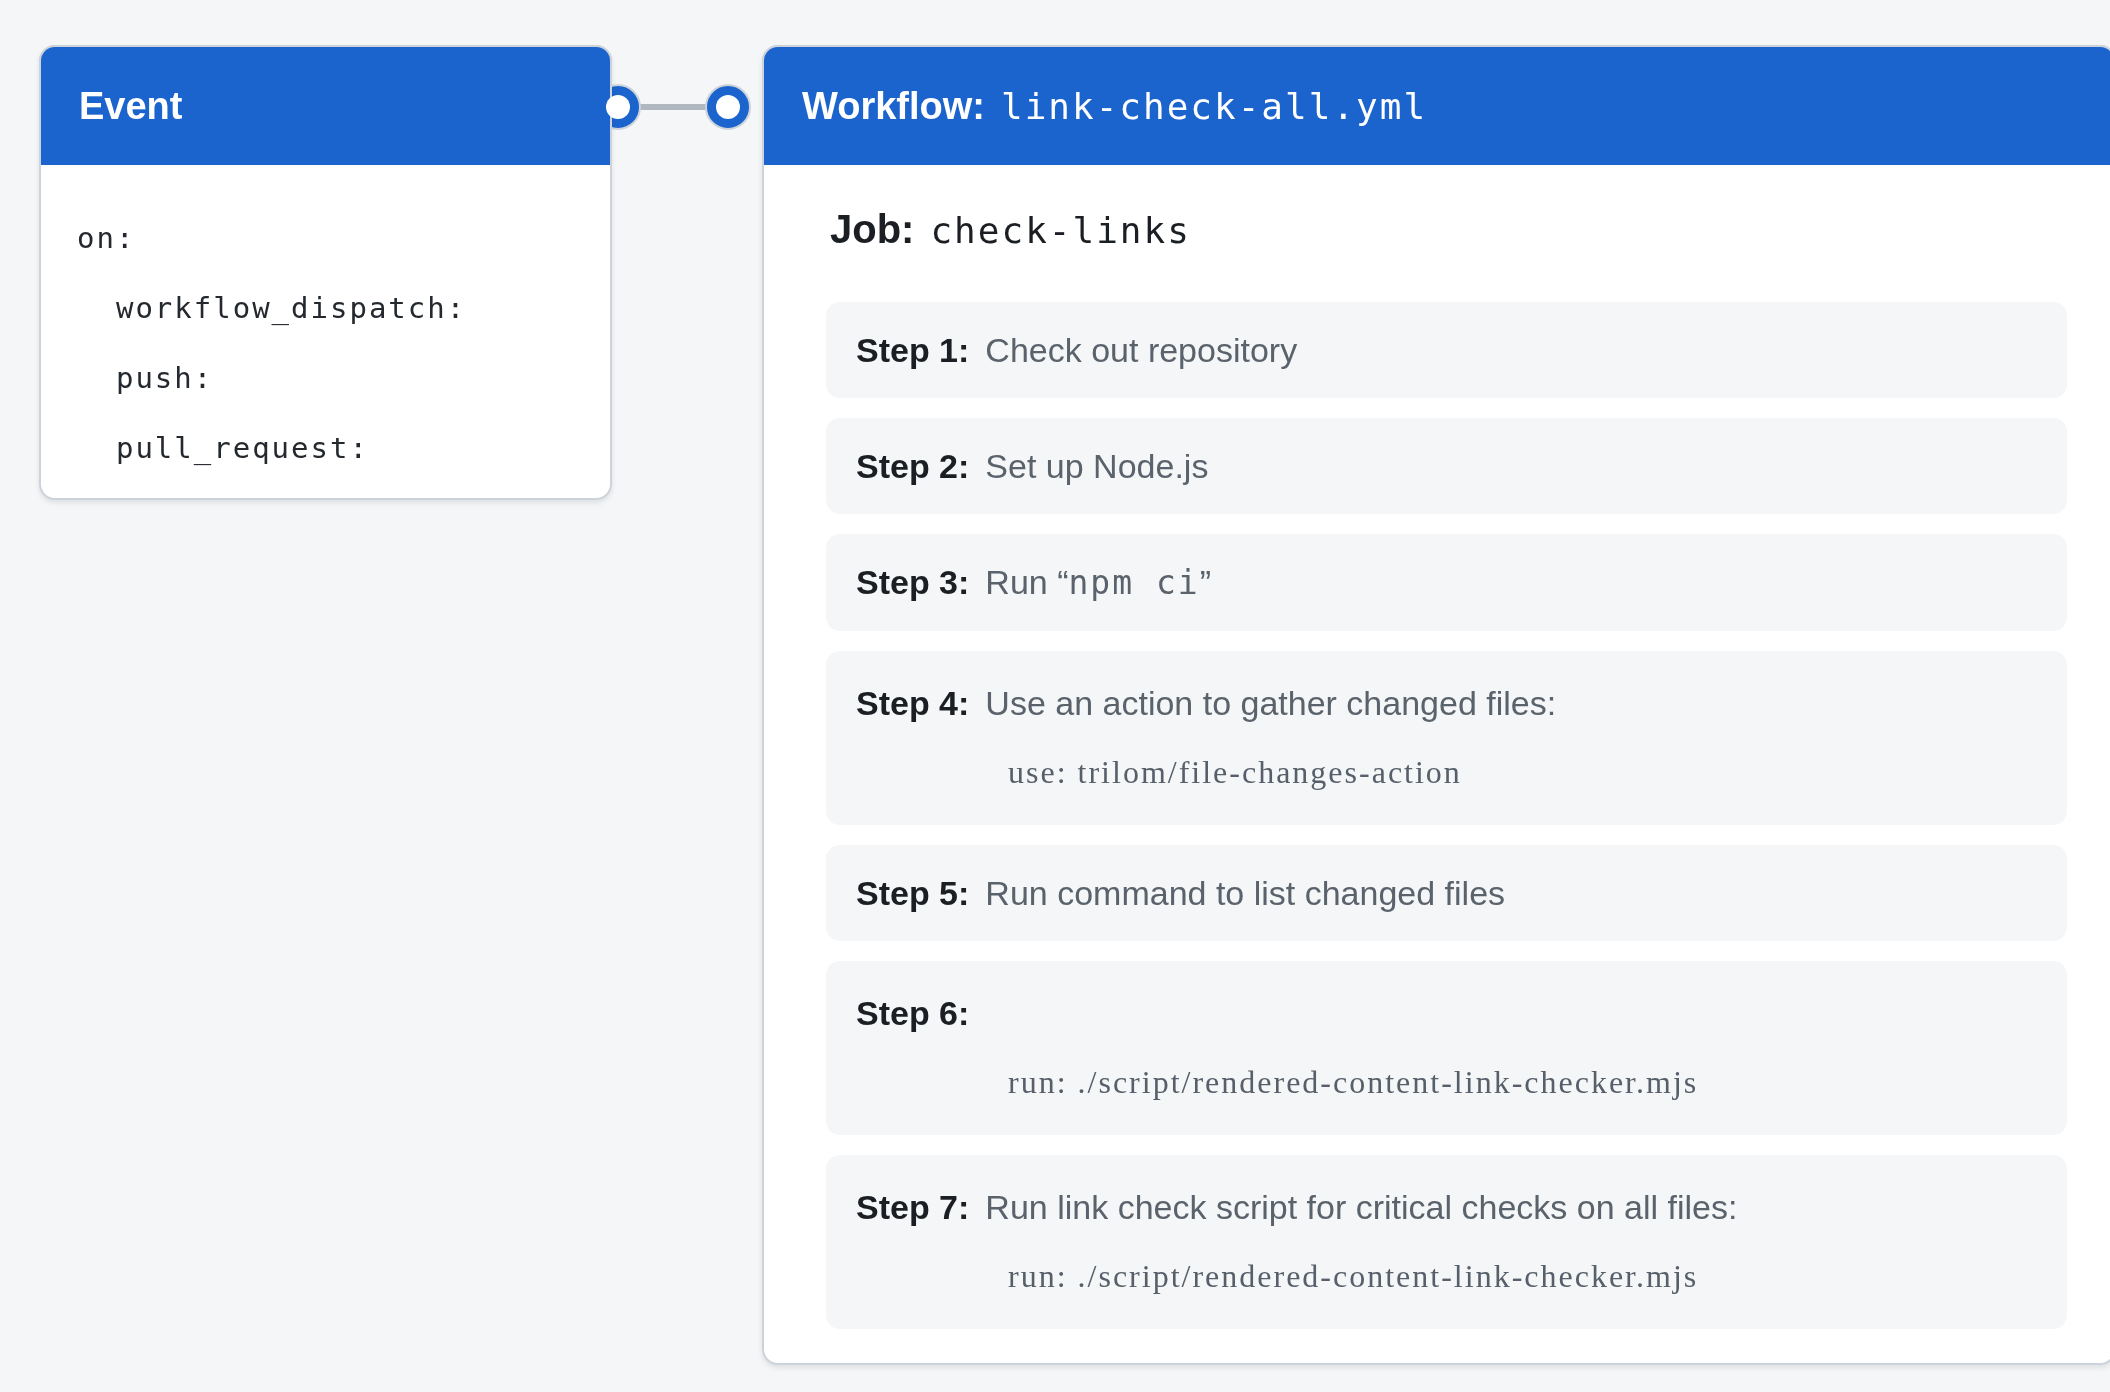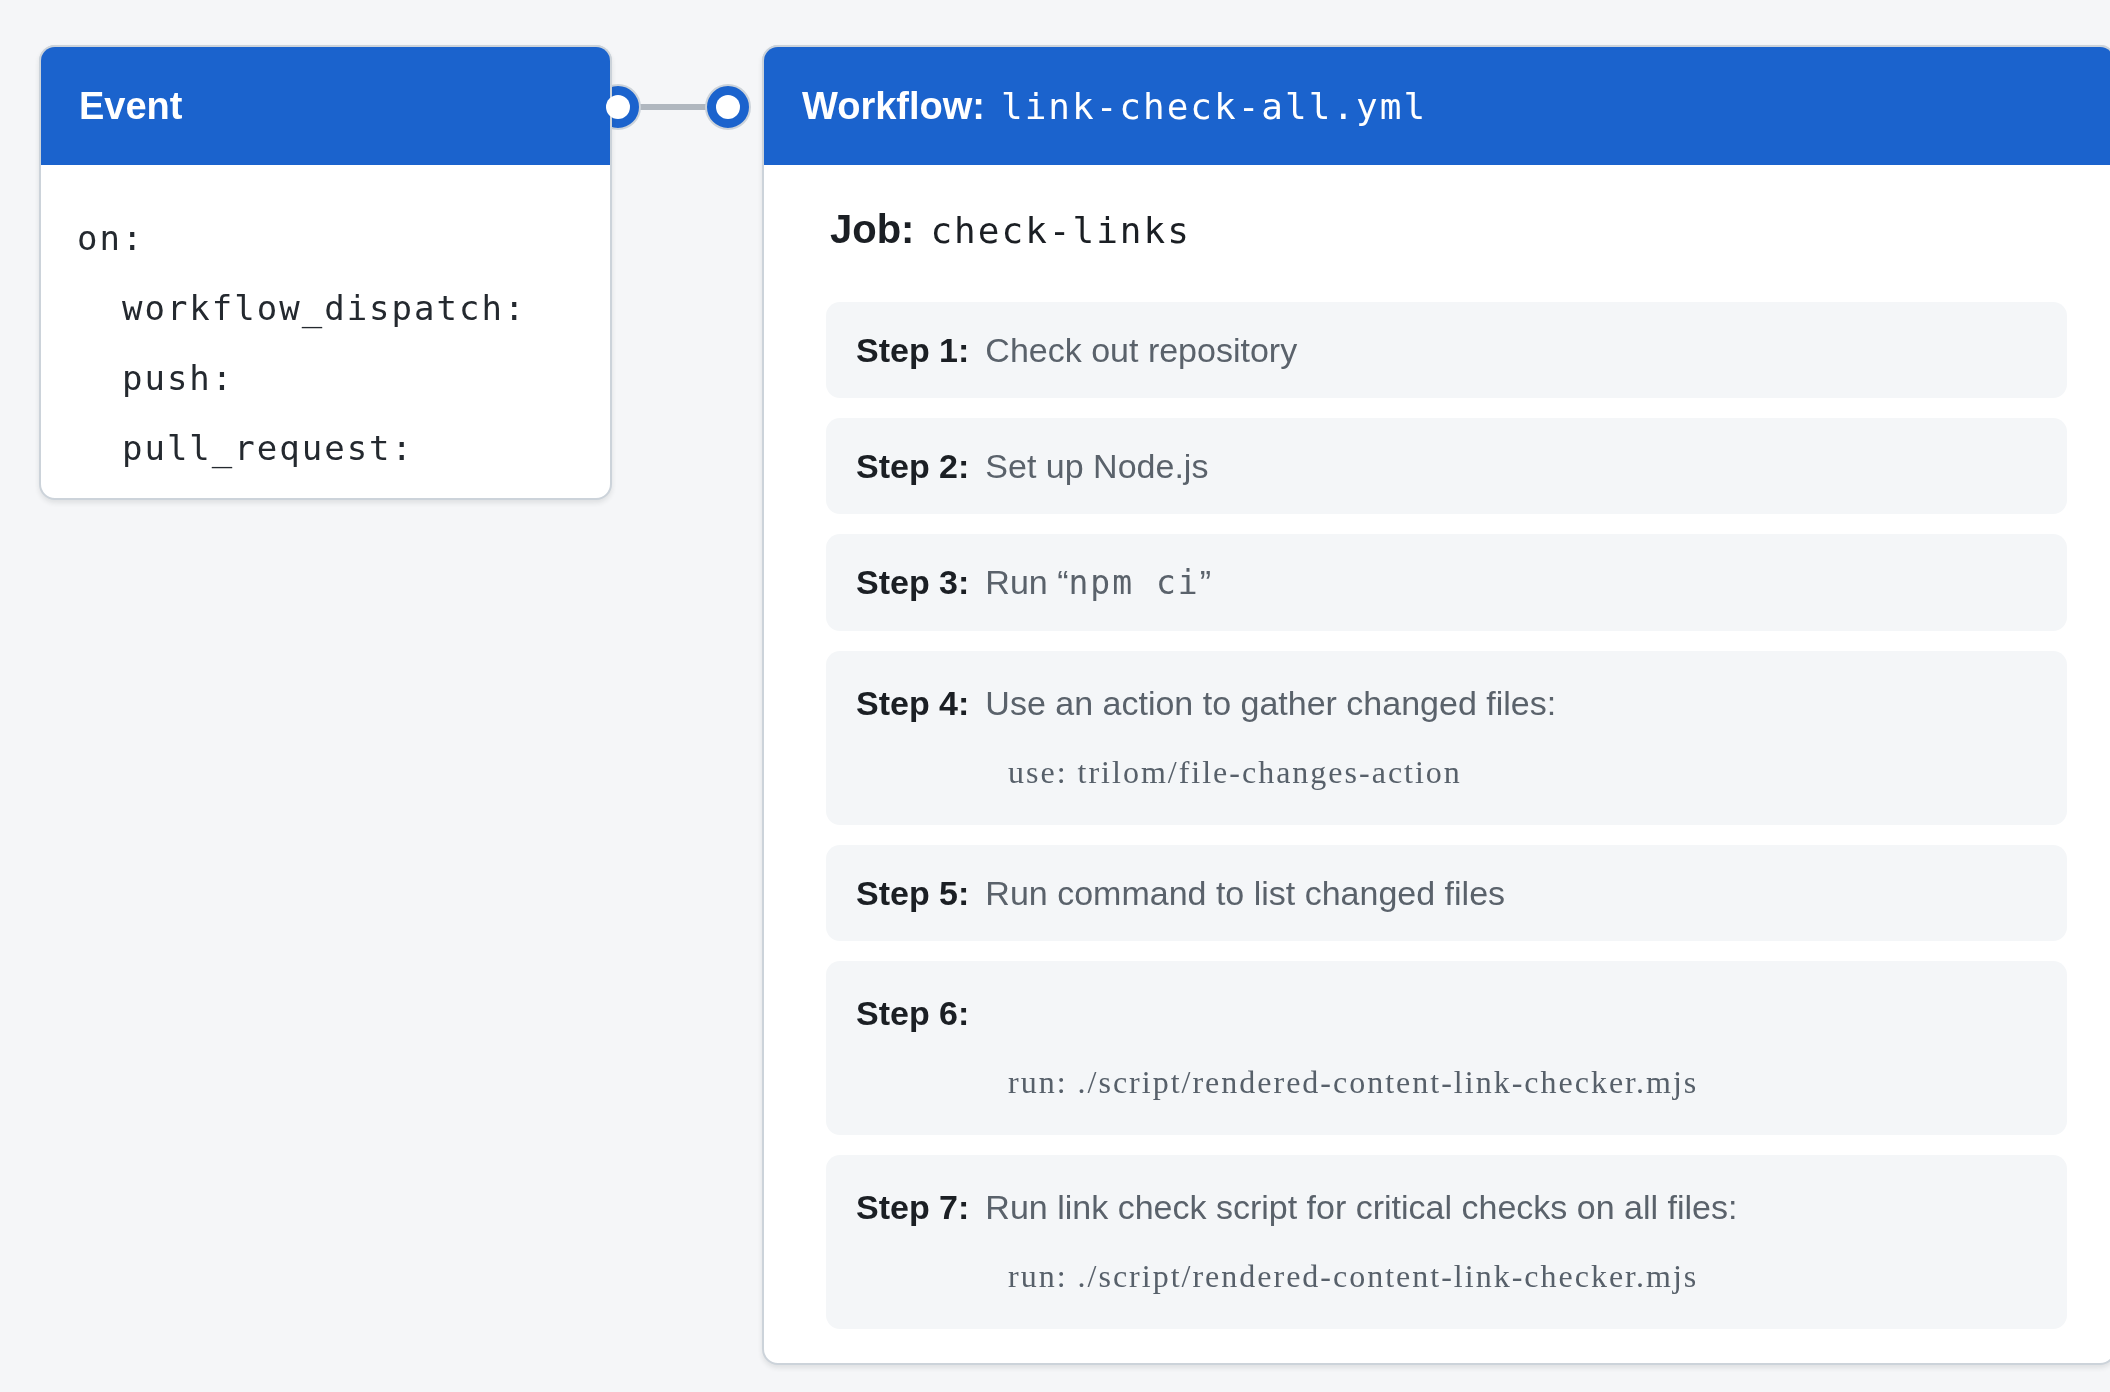--- a/index.html
+++ b/index.html
@@ -38,21 +38,21 @@
   .workflow-card{left:762px;top:45px;width:1354px;height:1320px;}
 
   .card-header{height:120px;margin:-2px -2px 0 -2px;background:var(--header-blue);
     border-radius:16px 16px 0 0;border:2px solid var(--card-border);border-bottom:none;
     display:flex;align-items:center;padding:0 38px;color:#ffffff;}
   .card-title{font-size:38px;font-weight:bold;}
   .wf-file{font-size:36px;font-weight:normal;margin-left:16px;}
 
   
   .event-body{padding:38px 36px;}
-  .event-code-line{white-space:pre;font-size:34px;line-height:70px;color:var(--event-code-text);}
+  .event-code-line{white-space:pre;font-size:29px;line-height:70px;color:var(--event-code-text);}
 
   
   .workflow-body{padding:0 47px 45px 62px;}
   .job-line{margin:42px 0 0 4px;display:flex;align-items:baseline;}
   .job-label{font-size:40px;font-weight:bold;color:var(--label-text);}
   .job-name{font-size:36px;color:var(--label-text);margin-left:16px;}
 
   .steps{margin-top:50px;display:flex;flex-direction:column;gap:20px;}
   .step-row{background:var(--step-row-bg);border-radius:14px;padding:28px 30px;}
   .step-row.has-code{padding:32px 30px;}

